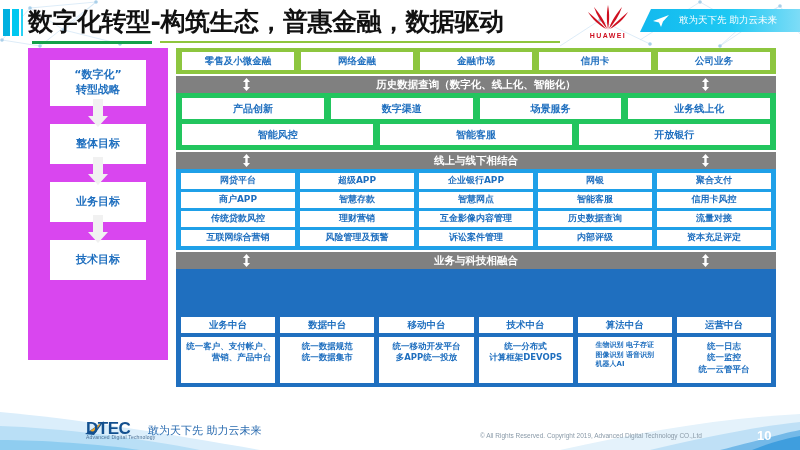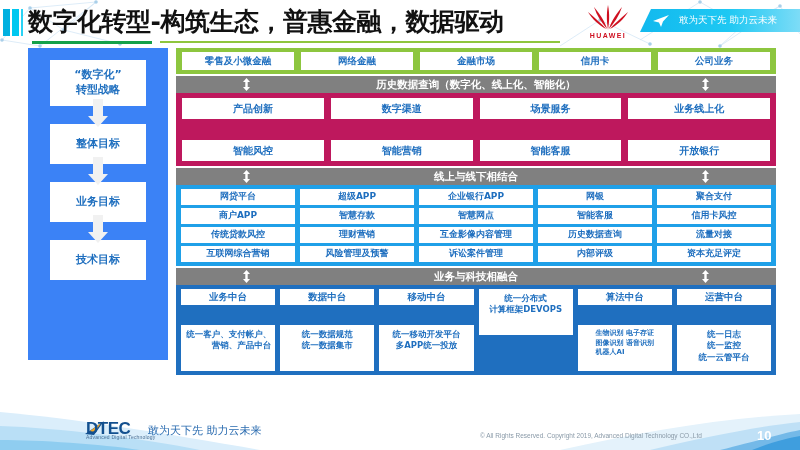--- a/index.html
+++ b/index.html
@@ -60,21 +60,21 @@
   }
   .hw-banner-arrow { margin-left: 12px; }
   .hw-banner-text {
     color: #ffffff; font-size: 9.5px; margin-left: 9px; white-space: nowrap;
     font-family: "DejaVu Sans", sans-serif;
   }
 
   
   .strategy-col {
     position: absolute; left: 28px; top: 48px; width: 140px; height: 312px;
-    background: #3b82f6;
+    background: #d946ef;
     display: flex; flex-direction: column; align-items: center;
     padding: 12px 0 10px 0;
   }
   .strategy-box {
     width: 96px; min-height: 40px; background: #ffffff;
     display: flex; align-items: center; justify-content: center;
     text-align: center; color: #1f6fbf; font-size: 11px; font-weight: bold;
     line-height: 1.35; padding: 4px 2px;
     font-family: "DejaVu Sans", sans-serif;
   }
@@ -120,22 +120,22 @@
     font-family: "DejaVu Sans", sans-serif;
   }
   .dbl-arrow {
     position: absolute; top: 2px; width: 9px; height: 13px;
   }
   .dbl-arrow.left { left: 66px; }
   .dbl-arrow.right { right: 66px; }
 
   
   .orange-band {
-    background: #be185d; padding: 5px 6px; display: flex;
-    flex-direction: column; gap: 21px;
+    background: #22c55e; padding: 5px 6px; display: flex;
+    flex-direction: column; gap: 5px;
   }
   .orange-row { display: flex; gap: 7px; }
   .orange-row .cell {
     flex: 1; background: #ffffff; text-align: center;
     font-size: 10px; color: #1f6fbf; font-weight: bold;
     padding: 5px 0; line-height: 1.1;
     font-family: "DejaVu Sans", sans-serif;
   }
 
   
@@ -148,21 +148,21 @@
     flex: 1; background: #ffffff; text-align: center;
     font-size: 9px; color: #1f6fbf; font-weight: bold;
     padding: 3px 0; line-height: 1.1;
     font-family: "DejaVu Sans", sans-serif;
   }
 
   
   .mid-band {
     background: #1f6fbf; padding: 4px 5px; display: flex; gap: 5px;
   }
-  .mid-col { flex: 1; display: flex; flex-direction: column; gap: 20px; }
+  .mid-col { flex: 1; display: flex; flex-direction: column; gap: 4px; margin-top: 44px; }
   .mid-col .head {
     background: #ffffff; text-align: center;
     font-size: 9.5px; color: #1f6fbf; font-weight: bold;
     padding: 3px 0; line-height: 1.1;
     font-family: "DejaVu Sans", sans-serif;
   }
   .mid-col .body {
     background: #ffffff; height: 46px;
     font-size: 8.5px; color: #1f6fbf; font-weight: bold;
     padding: 4px 4px; line-height: 1.3;
@@ -297,21 +297,20 @@
 
   <div class="orange-band">
     <div class="orange-row">
       <div class="cell">产品创新</div>
       <div class="cell">数字渠道</div>
       <div class="cell">场景服务</div>
       <div class="cell">业务线上化</div>
     </div>
     <div class="orange-row">
       <div class="cell">智能风控</div>
-      <div class="cell">智能营销</div>
       <div class="cell">智能客服</div>
       <div class="cell">开放银行</div>
     </div>
   </div>
 
   <div class="divider">
     <svg class="dbl-arrow left" viewBox="0 0 9 13">
       <path d="M4.5 0 L8 4 L5.7 4 L5.7 9 L8 9 L4.5 13 L1 9 L3.3 9 L3.3 4 L1 4 Z" fill="#ffffff"></path>
     </svg>
     <span class="dlabel">线上与线下相结合</span>
@@ -370,20 +369,21 @@
       <div class="head">数据中台</div>
       <div class="body">统一数据规范
 统一数据集市</div>
     </div>
     <div class="mid-col">
       <div class="head">移动中台</div>
       <div class="body">统一移动开发平台
 多APP统一投放</div>
     </div>
     <div class="mid-col">
+      <div class="head">技术中台</div>
       <div class="body">统一分布式
 计算框架DEVOPS</div>
     </div>
     <div class="mid-col">
       <div class="head">算法中台</div>
       <div class="body tiny">生物识别  电子存证
 图像识别  语音识别
 机器人AI</div>
     </div>
     <div class="mid-col">

